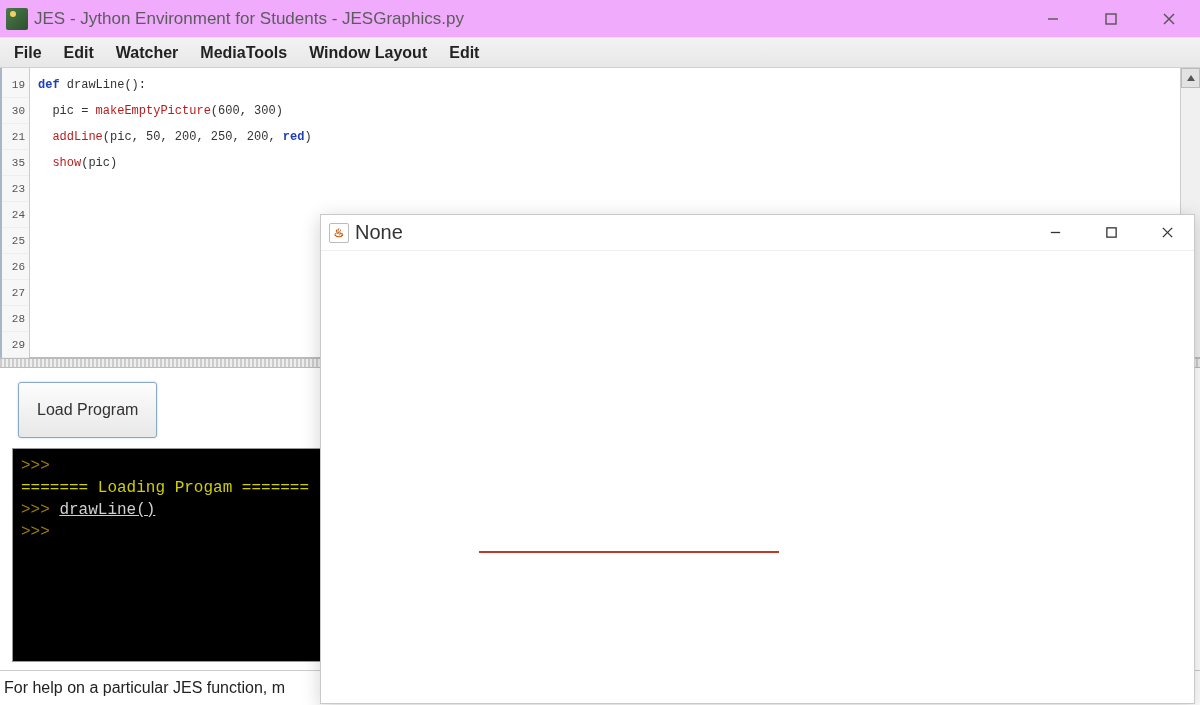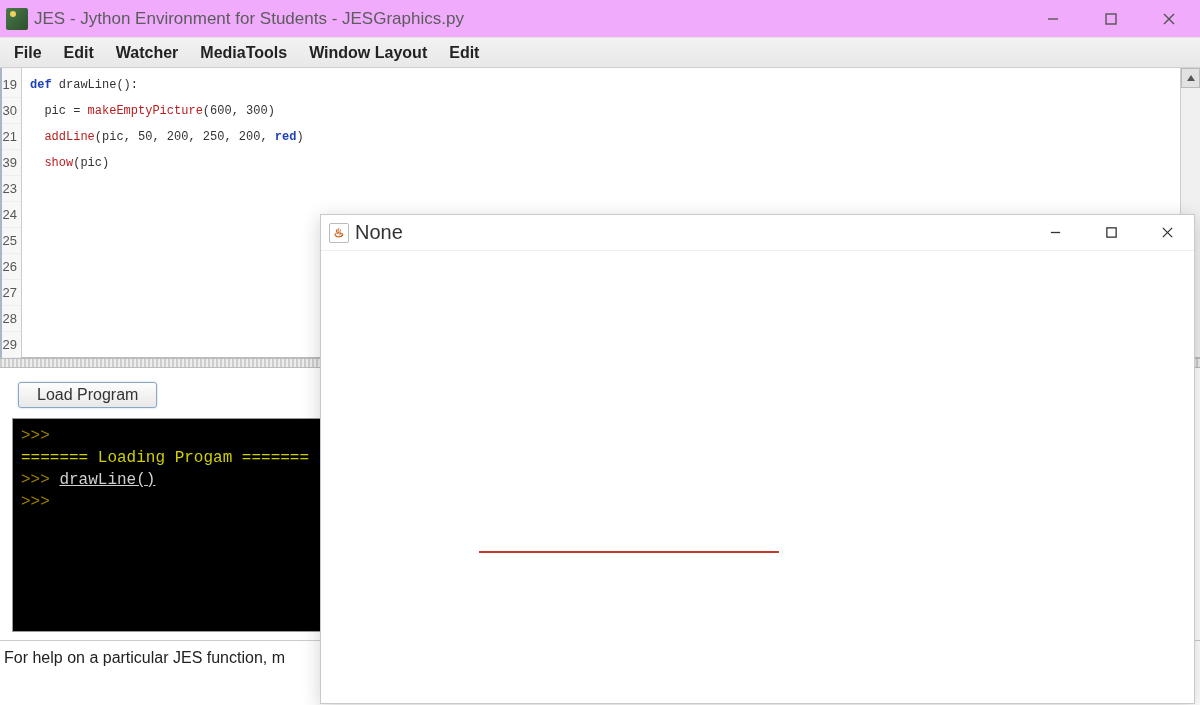--- a/index.html
+++ b/index.html
@@ -66,26 +66,26 @@
     cursor: default;
   }
   
   .editor-wrap {
     display:flex;
     height: 290px;
     border-bottom: 1px solid #bbb;
     position: relative;
   }
   .gutter {
-    width: 22px;
+    width: 30px;
     background: #f7f7f7;
     border-right: 1px solid #ccc;
     border-left: 2px solid #a9b6c6;
-    font-family: Liberation Sans, sans-serif;
-    font-size: 13px;
+    font-family: Liberation Mono, monospace;
+    font-size: 11px;
     color: #555;
     text-align: right;
     padding-top: 4px;
   }
   .gutter div {
     height: 26px;
     padding-right: 4px;
     line-height: 26px;
     border-bottom:1px solid #eee;
   }
@@ -125,21 +125,21 @@
   .lower {
     padding: 8px;
   }
   .load-btn-row{
     padding: 6px 10px 10px 10px;
   }
   .load-btn {
     background: linear-gradient(#fdfdfd,#e8e8e8);
     border: 1px solid #8aa7c4;
     border-radius: 3px;
-    padding: 3px 18px;
+    padding: 18px 18px;
     font-size: 16px;
     color: #333;
     box-shadow: 0 0 2px rgba(100,150,200,.5);
     cursor: default;
   }
   .console {
     background: #000;
     color: #b0b000;
     font-family: "Courier New", monospace;
     font-size: 16px;
@@ -231,21 +231,21 @@
   <div class="menu-item">MediaTools</div>
   <div class="menu-item">Window Layout</div>
   <div class="menu-item">Edit</div>
 </div>
 
 <div class="editor-wrap">
   <div class="gutter" id="gutter">
       <div>19</div>
       <div>30</div>
       <div>21</div>
-      <div>39</div>
+      <div>35</div>
       <div>23</div>
       <div>24</div>
       <div>25</div>
       <div>26</div>
       <div>27</div>
       <div>28</div>
       <div>29</div>
     </div>
   <div class="code" id="code"><div></div><div><span class="kw-blue">def </span><span>drawLine</span><span>():</span></div><div><span>  pic = </span><span class="fn-purple">makeEmptyPicture</span><span>(600, 300)</span></div><div><span>  </span><span class="fn-purple">addLine</span><span>(pic, 50, 200, 250, 200, </span><span class="kw-blue">red</span><span>)</span></div><div><span>  </span><span class="fn-purple">show</span><span>(pic)</span></div><div></div><div></div><div></div><div></div><div></div><div></div></div>
   <div class="scrollbar-right">

